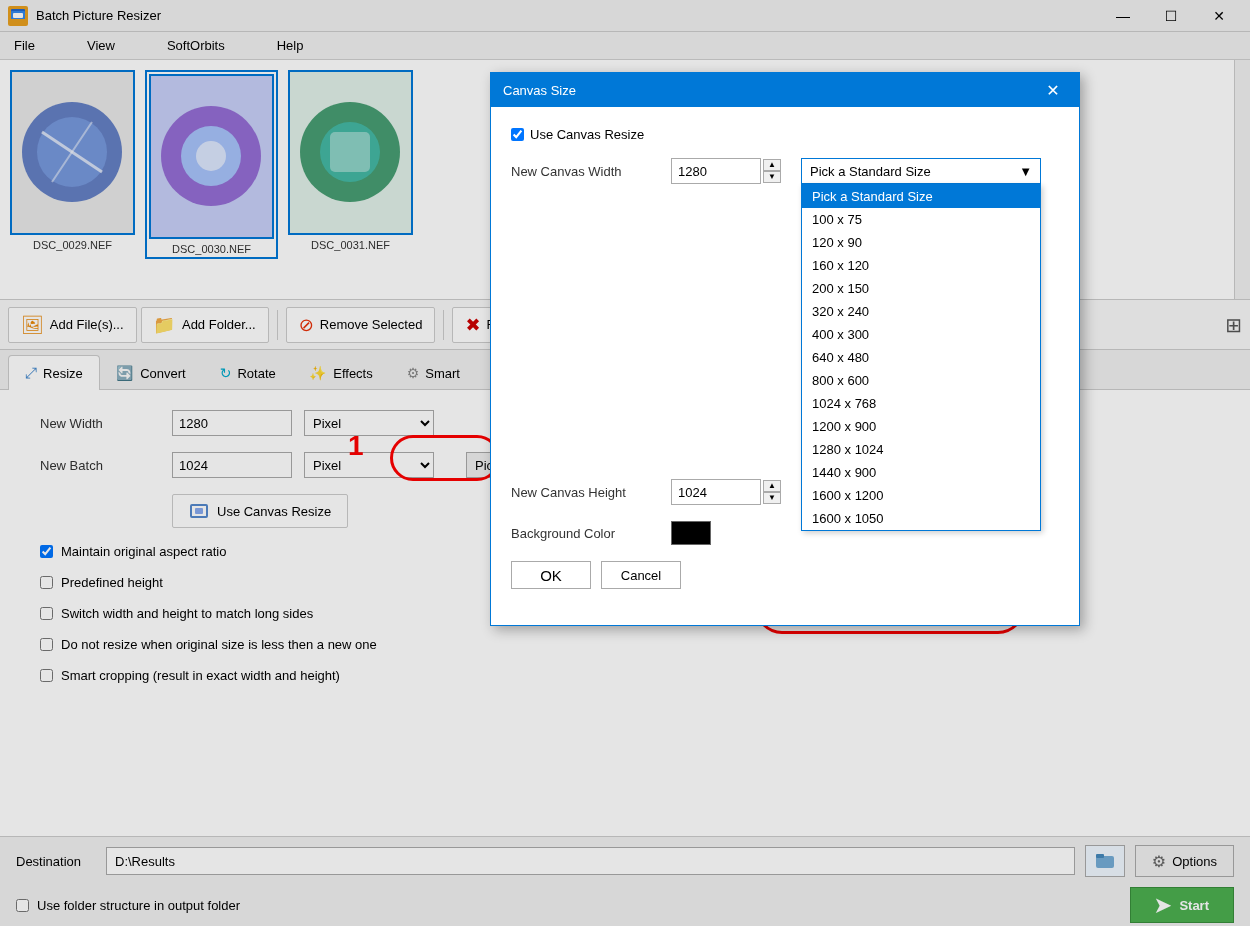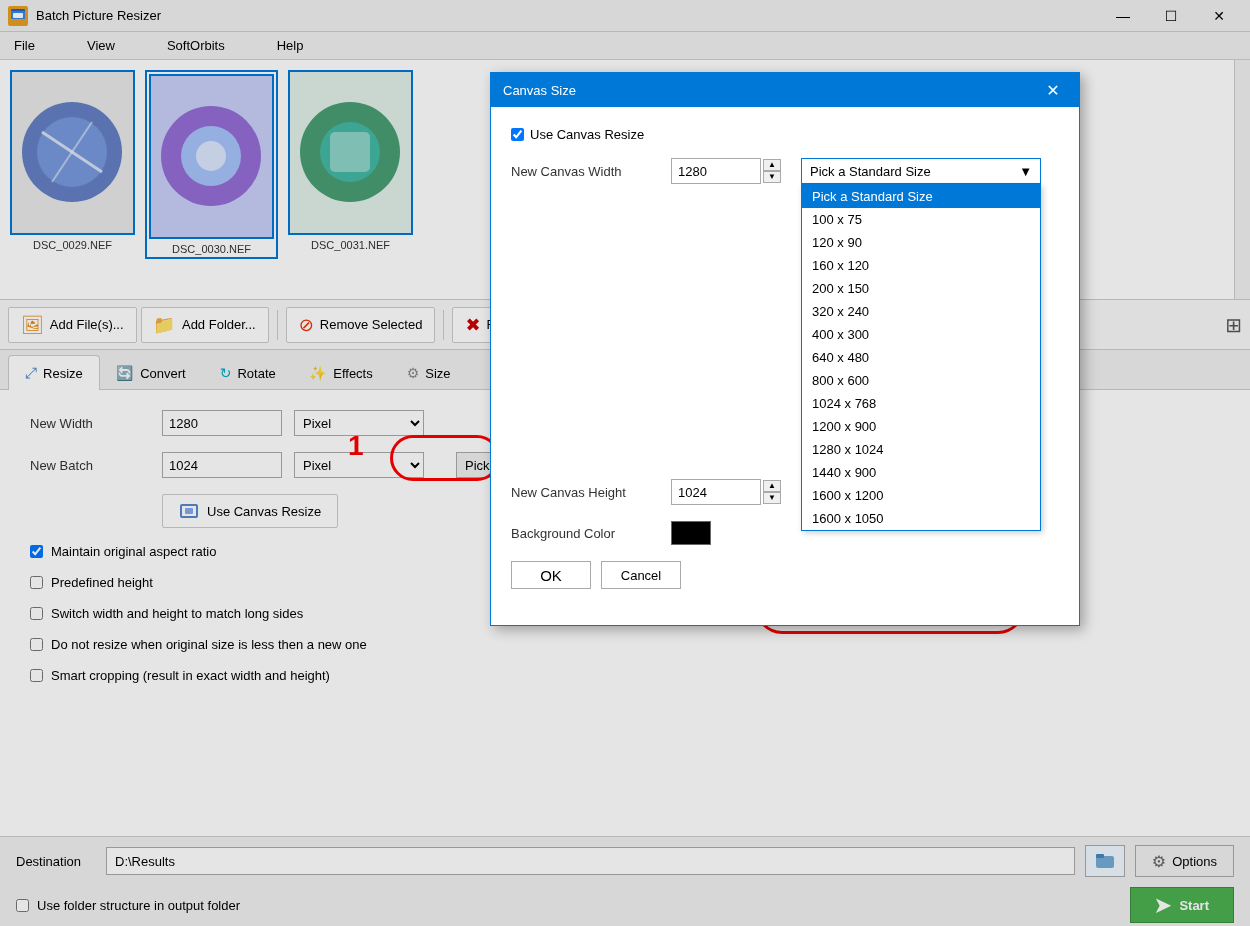--- a/index.html
+++ b/index.html
@@ -118,21 +118,21 @@
       background: white;
       border-color: #ccc;
       border-bottom-color: white;
       margin-bottom: -1px;
     }
 
     
     .content-panel {
       background: white;
       flex: 1;
-      padding: 20px 30px;
+      padding: 20px 40px;
       display: flex;
       flex-direction: column;
       gap: 16px;
     }
 
     .form-row {
       display: flex;
       align-items: center;
       gap: 12px;
     }
@@ -462,21 +462,21 @@
     <div class="tab">
       <span style="color:#00aacc; font-size:14px;">↻</span>
       <span>Rotate</span>
     </div>
     <div class="tab">
       <span style="color:#cc8800; font-size:14px;">✨</span>
       <span>Effects</span>
     </div>
     <div class="tab">
       <span style="color:#888; font-size:14px;">⚙</span>
-      <span>Size</span>
+      <span>Smart</span>
     </div>
   </div>
 
   <div class="content-panel">
     <div class="form-row">
       <span class="form-label">New Width</span>
       <input class="form-input" type="text" value="1280" style="">
       <select class="form-select">
         <option>Pixel</option>
         <option>Percent</option>

